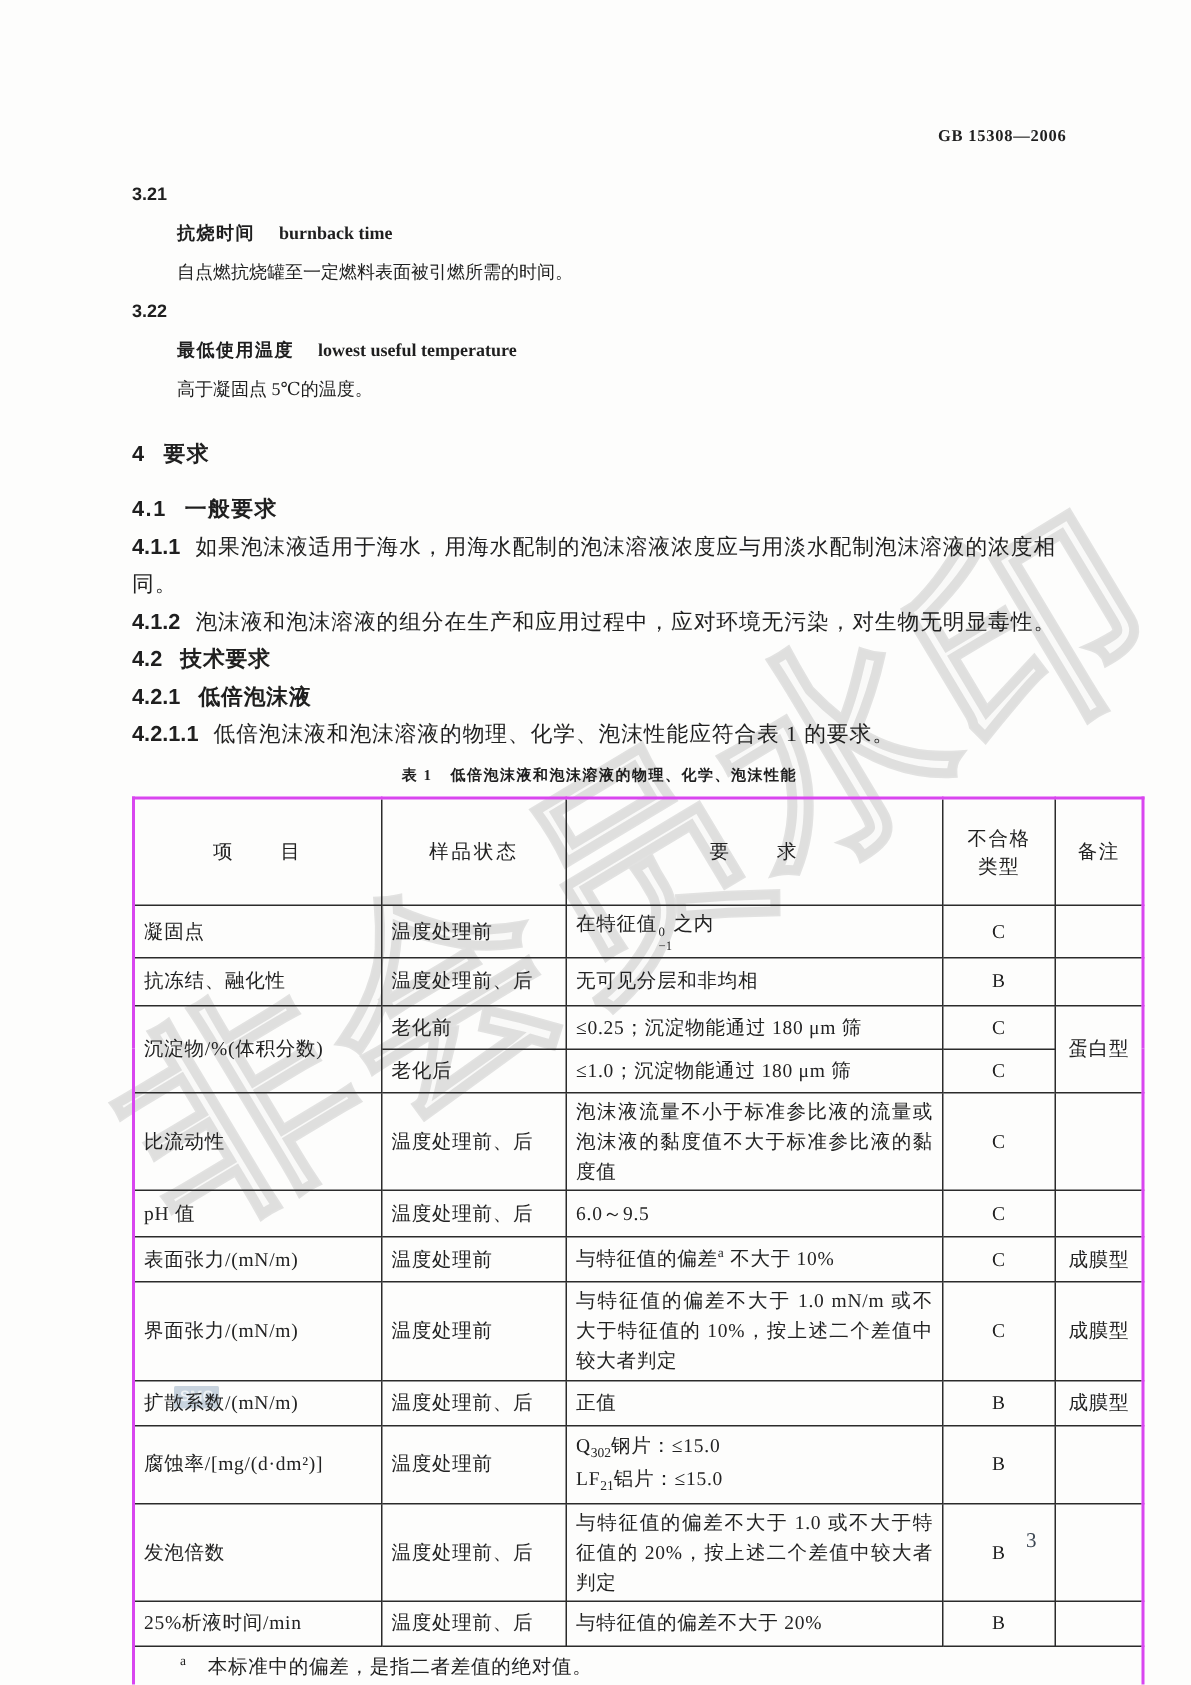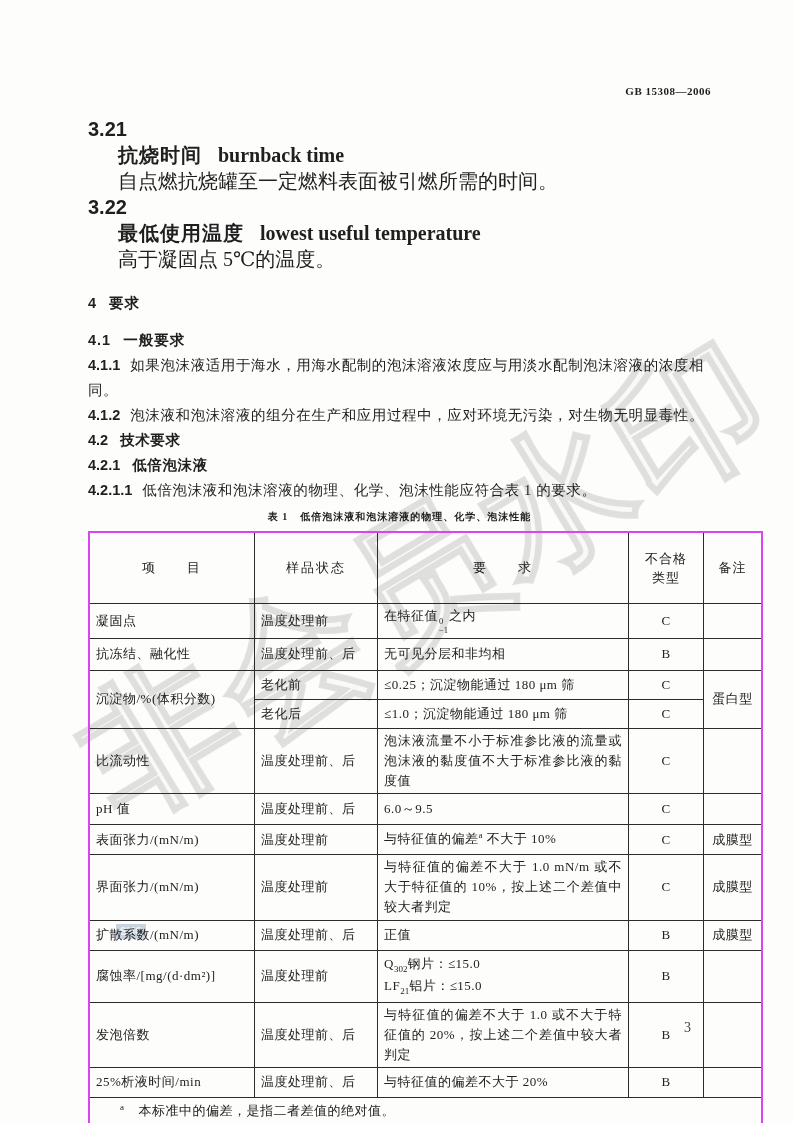--- a/index.html
+++ b/index.html
@@ -27,21 +27,21 @@
     font-family:"Liberation Sans","DejaVu Sans",sans-serif;
     font-size:10px;font-weight:bold;line-height:1.3;
     padding:1px 4px;opacity:.75;border-radius:1px;
   }
   
   .std-no{text-align:right;font-weight:bold;font-size:11px;letter-spacing:.5px;}
   .page-num{position:absolute;left:684px;top:1020px;z-index:2;font-size:14px;color:#3c4652;}
   
   .clause-no{font-size:14.5px;font-weight:bold;font-family:"Liberation Sans","DejaVu Sans",sans-serif;}
   .def-block{margin-top:19px;}
-  .def-line{line-height:26px;font-size:20px;}
+  .def-line{line-height:26px;font-size:12px;}
   .def-indent{padding-left:30px;}
   .term-cn{font-weight:bold;letter-spacing:1px;}
   .term-en{font-weight:bold;font-family:"Liberation Serif","DejaVu Serif",serif;margin-left:16px;}
   .sec-h{font-size:14.5px;font-weight:bold;letter-spacing:1px;}
   .sec4{margin-top:18px;line-height:26px;}
   .sec41{margin-top:12px;line-height:25px;}
   .para{line-height:25px;font-size:14.5px;letter-spacing:.6px;}
   .para .clause-no{letter-spacing:0;margin-right:10px;}
   .sec-h .clause-no{margin-right:12px;}
   

